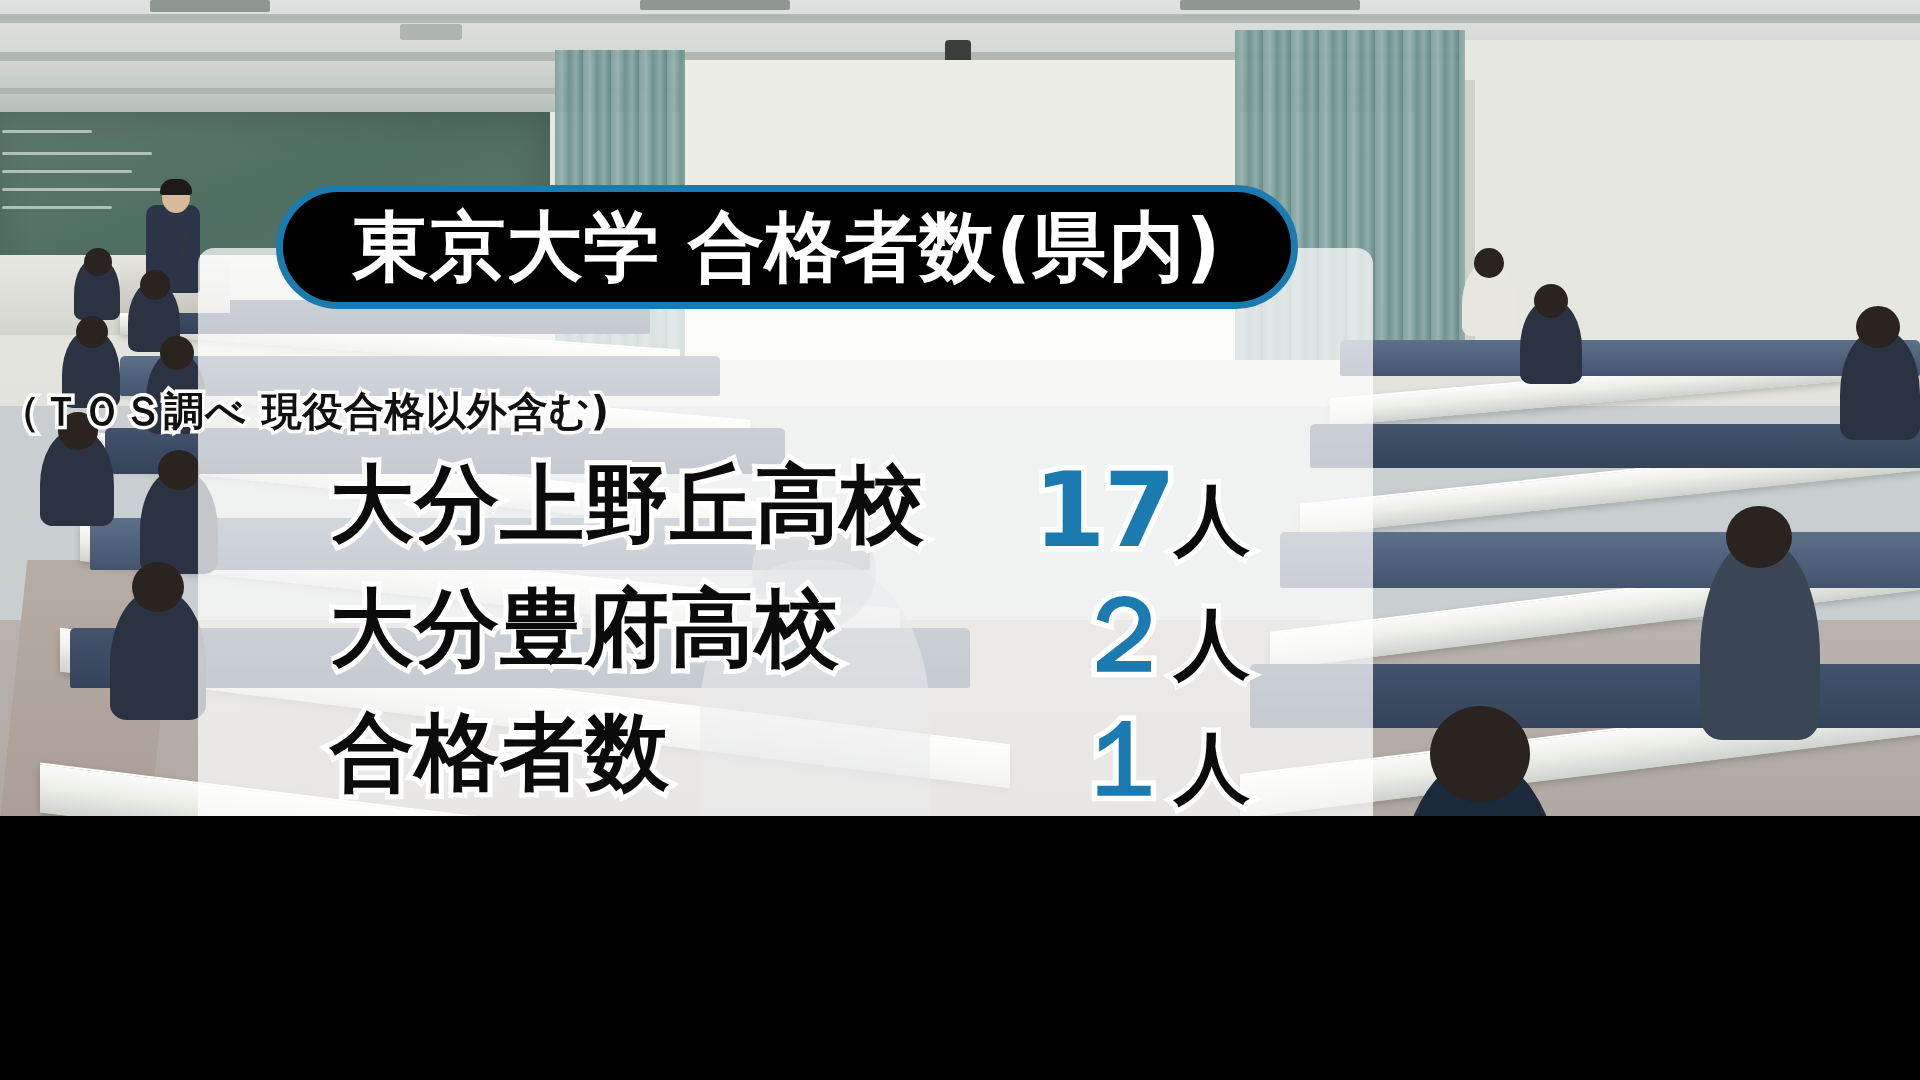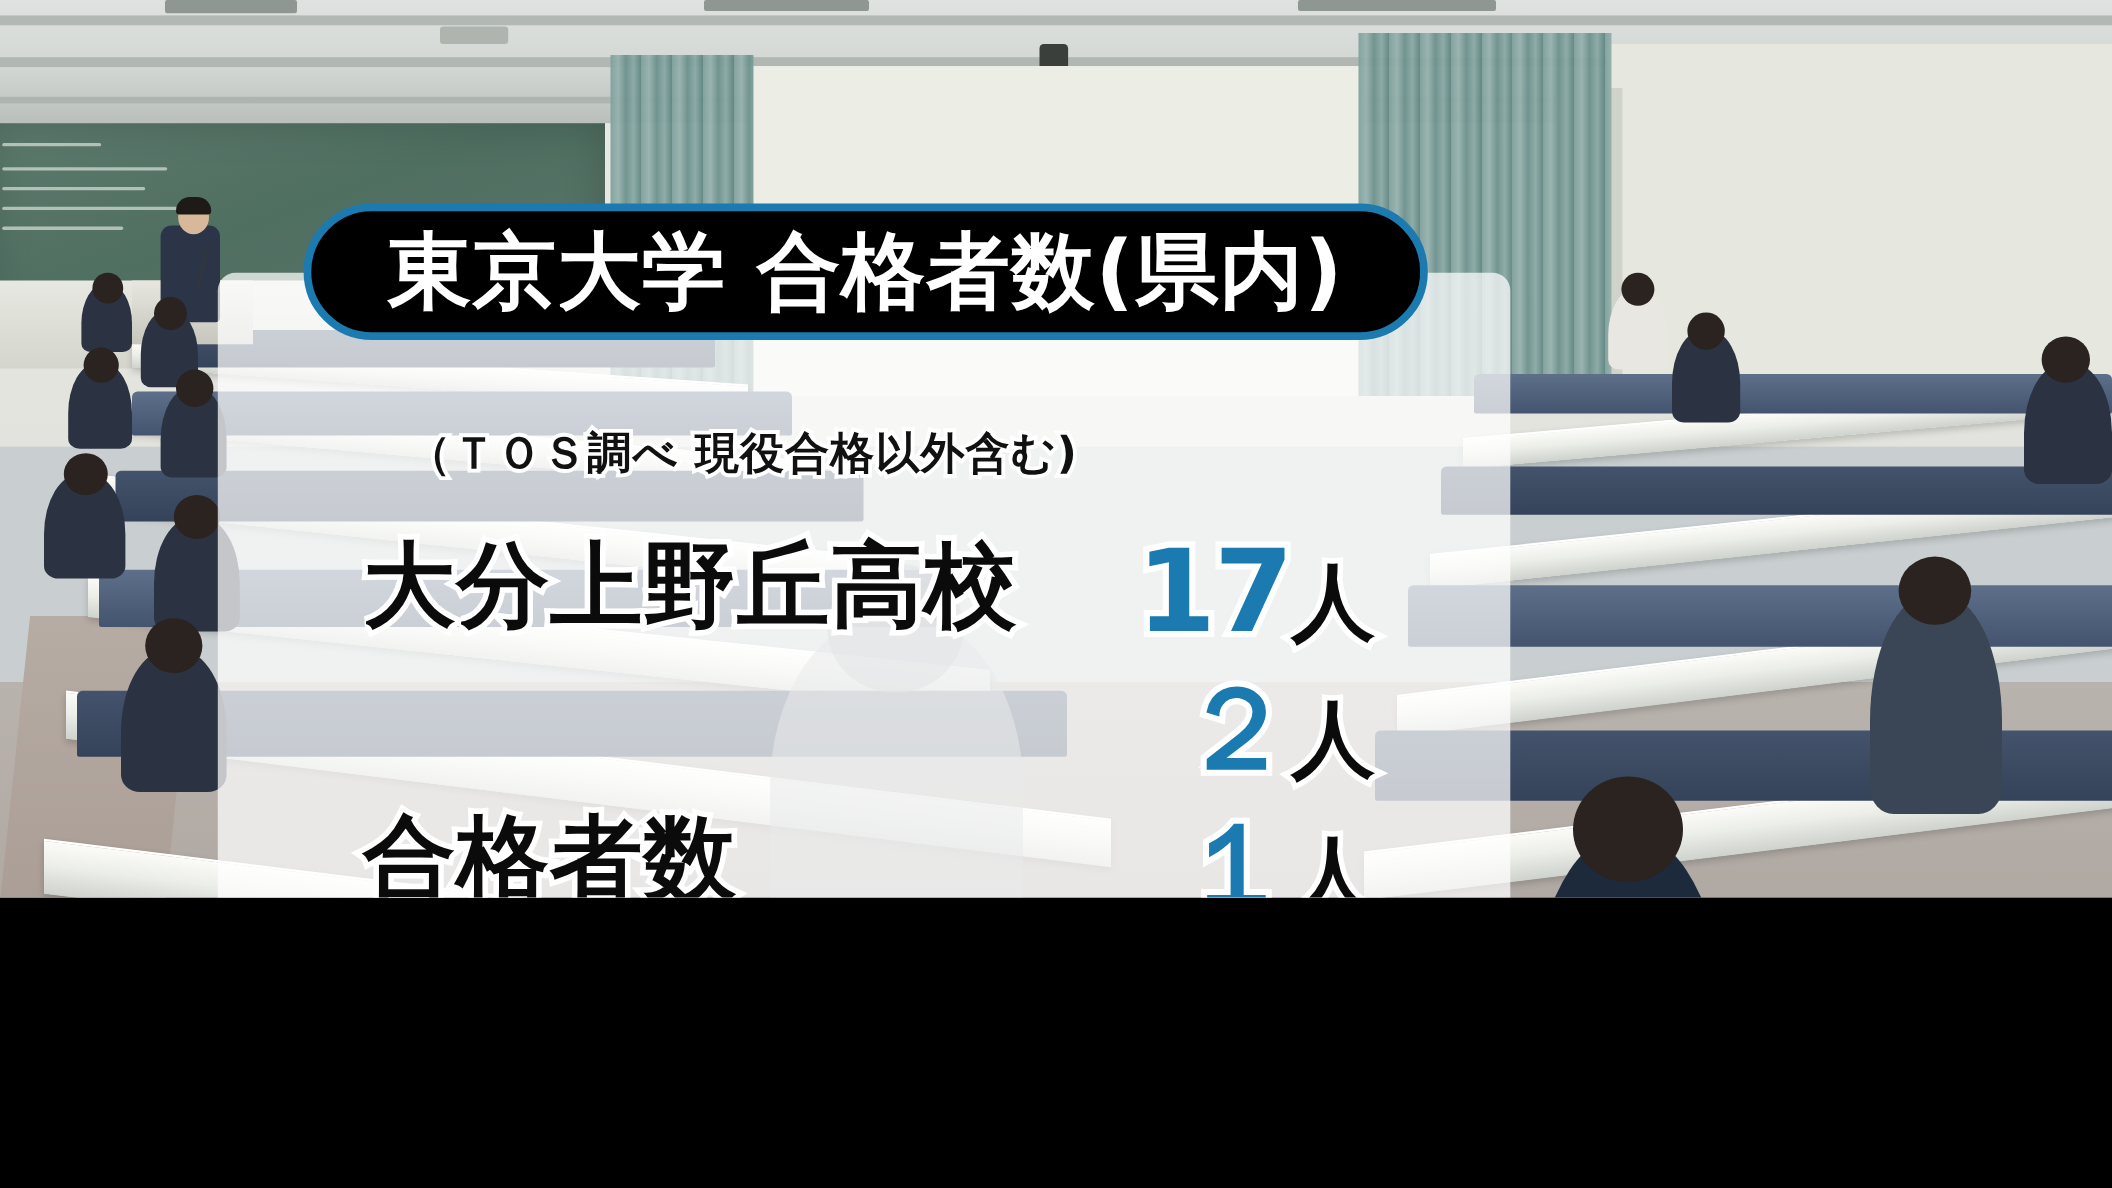--- a/index.html
+++ b/index.html
@@ -163,37 +163,36 @@
     white-space: nowrap;
     font-family: "DejaVu Sans", "Liberation Sans", sans-serif;
   }
 
   
   #subtitle {
     position: absolute;
     left: 0;
     top: 384px;
     width: 1350px;
-    text-align: center;
+    text-align: left;
     font-size: 40px;
     font-weight: 700;
     color: #111111;
     white-space: nowrap;
     letter-spacing: 1px;
     -webkit-text-stroke: 7px #ffffff;
     paint-order: stroke fill;
   }
 
   
   #rows {
     position: absolute;
     left: 330px;
     top: 442px;
     width: 920px;
-    margin-top: 28px;
   }
   .row {
     position: relative;
     height: 124px;
     display: flex;
     align-items: center;
   }
   .school {
     font-size: 84px;
     font-weight: 700;
@@ -339,20 +338,21 @@
 
     <div class="row">
       <span class="school">大分上野丘高校</span>
       <span class="count-wrap">
         <span class="count-num">17</span>
           <span class="count-unit">人</span>
       </span>
     </div>
 
     <div class="row">
+      <span class="school">大分豊府高校</span>
       <span class="count-wrap">
         <span class="count-num">２</span>
           <span class="count-unit">人</span>
       </span>
     </div>
 
     <div class="row">
       <span class="school">合格者数</span>
       <span class="count-wrap">
         <span class="count-num">１</span>

